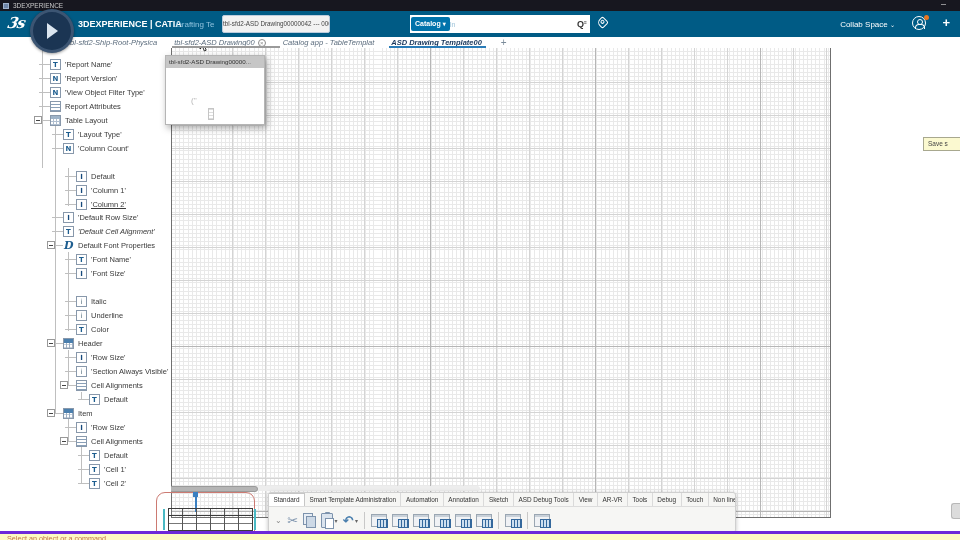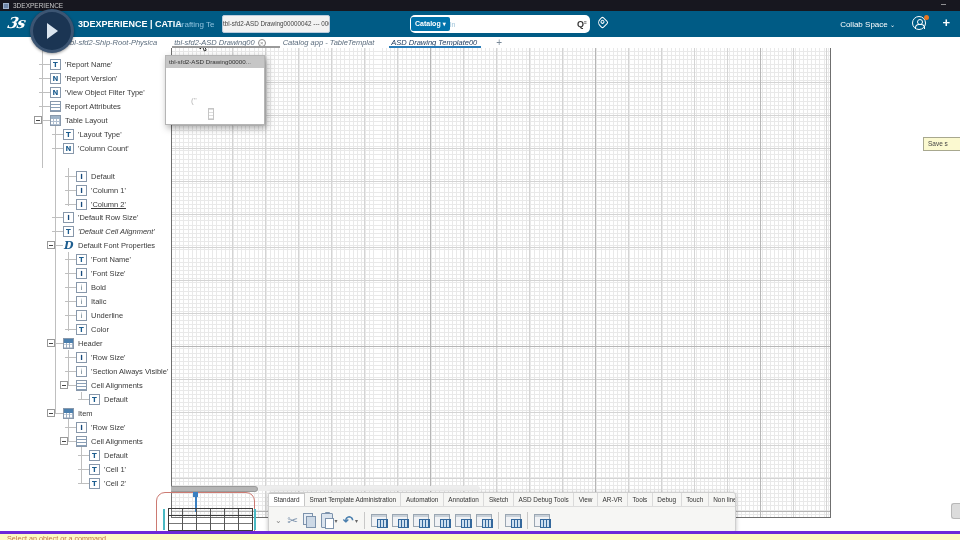--- a/index.html
+++ b/index.html
@@ -15,21 +15,21 @@
   
   .appbar{position:absolute;left:0;top:11px;width:960px;height:26px;background:#005b85;z-index:80}
   .logo3ds{position:absolute;left:8px;top:3px;color:#fff;font:italic bold 15px "DejaVu Serif",serif;
     transform:skewX(-12deg);letter-spacing:-1px}
   .brand{position:absolute;left:78px;top:8px;color:#fff;font-size:9px;font-weight:bold;white-space:nowrap}
   .appname{position:absolute;left:176px;top:9px;color:#8fc3de;font-size:8px;white-space:nowrap}
   .docbox{position:absolute;left:222px;top:4px;width:108px;height:18px;background:#f2f2f2;
     border:1px solid #bcd;border-radius:2px;font-size:6.3px;color:#444;line-height:16px;
     text-align:center;overflow:hidden;white-space:nowrap}
   .searchbox{position:absolute;left:410px;top:4px;width:180px;height:18px;background:#fff;
-    border-radius:5px;display:flex;align-items:center;padding:1px}
+    border-radius:0;display:flex;align-items:center;padding:1px}
   .scopebtn{background:#0073ab;color:#fff;font-size:7px;font-weight:bold;height:14px;
     line-height:14px;padding:0 4px;border-radius:2px;white-space:nowrap}
   .scopebtn .car{font-size:6px}
   .searchinput{border:0;outline:0;flex:1;font-size:7px;color:#333;min-width:10px;
     font-family:"Liberation Sans",sans-serif;background:transparent}
   .searchinput::placeholder{color:#9fc4da}
   .qicon{color:#333;font-size:9px;font-weight:bold;margin-right:3px;letter-spacing:0}
   .qicon small{font-size:5px;vertical-align:3px;letter-spacing:-1px}
   .tagicon{position:absolute;left:598px;top:7px;width:9px;height:9px;border:1.4px solid #fff;
     border-radius:2px 2px 2px 5px;transform:rotate(45deg)}
@@ -55,21 +55,21 @@
     background-color:#1b3553;
     box-shadow:inset 0 0 0 3px rgba(160,185,210,.25), 0 1px 3px rgba(0,0,0,.4)}
   .compass::after{content:"";position:absolute;left:17px;top:14px;width:0;height:0;
     border-left:11px solid #dbe6f0;border-top:8px solid rgba(0,0,0,0);border-bottom:8px solid rgba(0,0,0,0)}
 
   
   .tabrow{position:absolute;left:0;top:37px;width:960px;height:11px;background:#fff;z-index:70;
     display:flex;align-items:center;padding-left:68px;font-size:7.5px;font-style:italic;color:#5a6b7c;white-space:nowrap}
   .tab{margin-right:17px;position:relative;height:11px;line-height:11px;cursor:default}
   .tab.hovered::after{content:"";position:absolute;left:-2px;right:-14px;bottom:0;height:2px;background:#9a9a9a}
-  .tab.active{color:#17365c;font-weight:normal}
+  .tab.active{color:#17365c;font-weight:bold}
   .tab.active::after{content:"";position:absolute;left:-2px;right:-4px;bottom:0;height:2.5px;background:#2a7cb8}
   .closeb{display:inline-block;width:8px;height:8px;border:1px solid #8a8a8a;border-radius:50%;
     color:#8a8a8a;font-size:6px;line-height:6px;text-align:center;font-style:normal;margin-left:3px;vertical-align:0}
   .newtab{color:#7a8a99;font-size:10px;font-style:normal;margin-left:2px}
 
   
   .viewport{position:absolute;left:0;top:48px;width:960px;height:484px;background:#fff;z-index:1}
   .sheet{position:absolute;left:171px;top:0;width:660px;height:470px;background-color:#fff;
     border-left:1px solid #6f6f6f;border-right:1px solid #6f6f6f;border-bottom:1px solid #6f6f6f;
     background-image:
@@ -291,25 +291,20 @@
       <div class="trow" style="top: 205.3px; padding-left: 11px;">
         <span class="tick" style="left: 65px;"></span>
         <span class="ti text" data-glyph="T" style="left: 76px;"></span>
         <span class="tlab" style="left: 91px;">'Font Name'</span>
       </div>
       <div class="trow" style="top: 219.25px;">
         <span class="tick" style="left: 65px;"></span>
         <span class="ti size" data-glyph="I" style="left: 76px;"></span>
         <span class="tlab" style="left: 91px;">'Font Size'</span>
       </div>
-      <div class="trow" style="top: 233.2px;">
-        <span class="tick" style="left: 65px;"></span>
-        <span class="ti flag" data-glyph="i" style="left: 76px;"></span>
-        <span class="tlab" style="left: 91px;">Bold</span>
-      </div>
       <div class="trow" style="top: 247.15px;">
         <span class="tick" style="left: 65px;"></span>
         <span class="ti flag" data-glyph="i" style="left: 76px;"></span>
         <span class="tlab" style="left: 91px;">Italic</span>
       </div>
       <div class="trow" style="top: 261.1px;">
         <span class="tick" style="left: 65px;"></span>
         <span class="ti flag" data-glyph="i" style="left: 76px;"></span>
         <span class="tlab" style="left: 91px;">Underline</span>
       </div>

